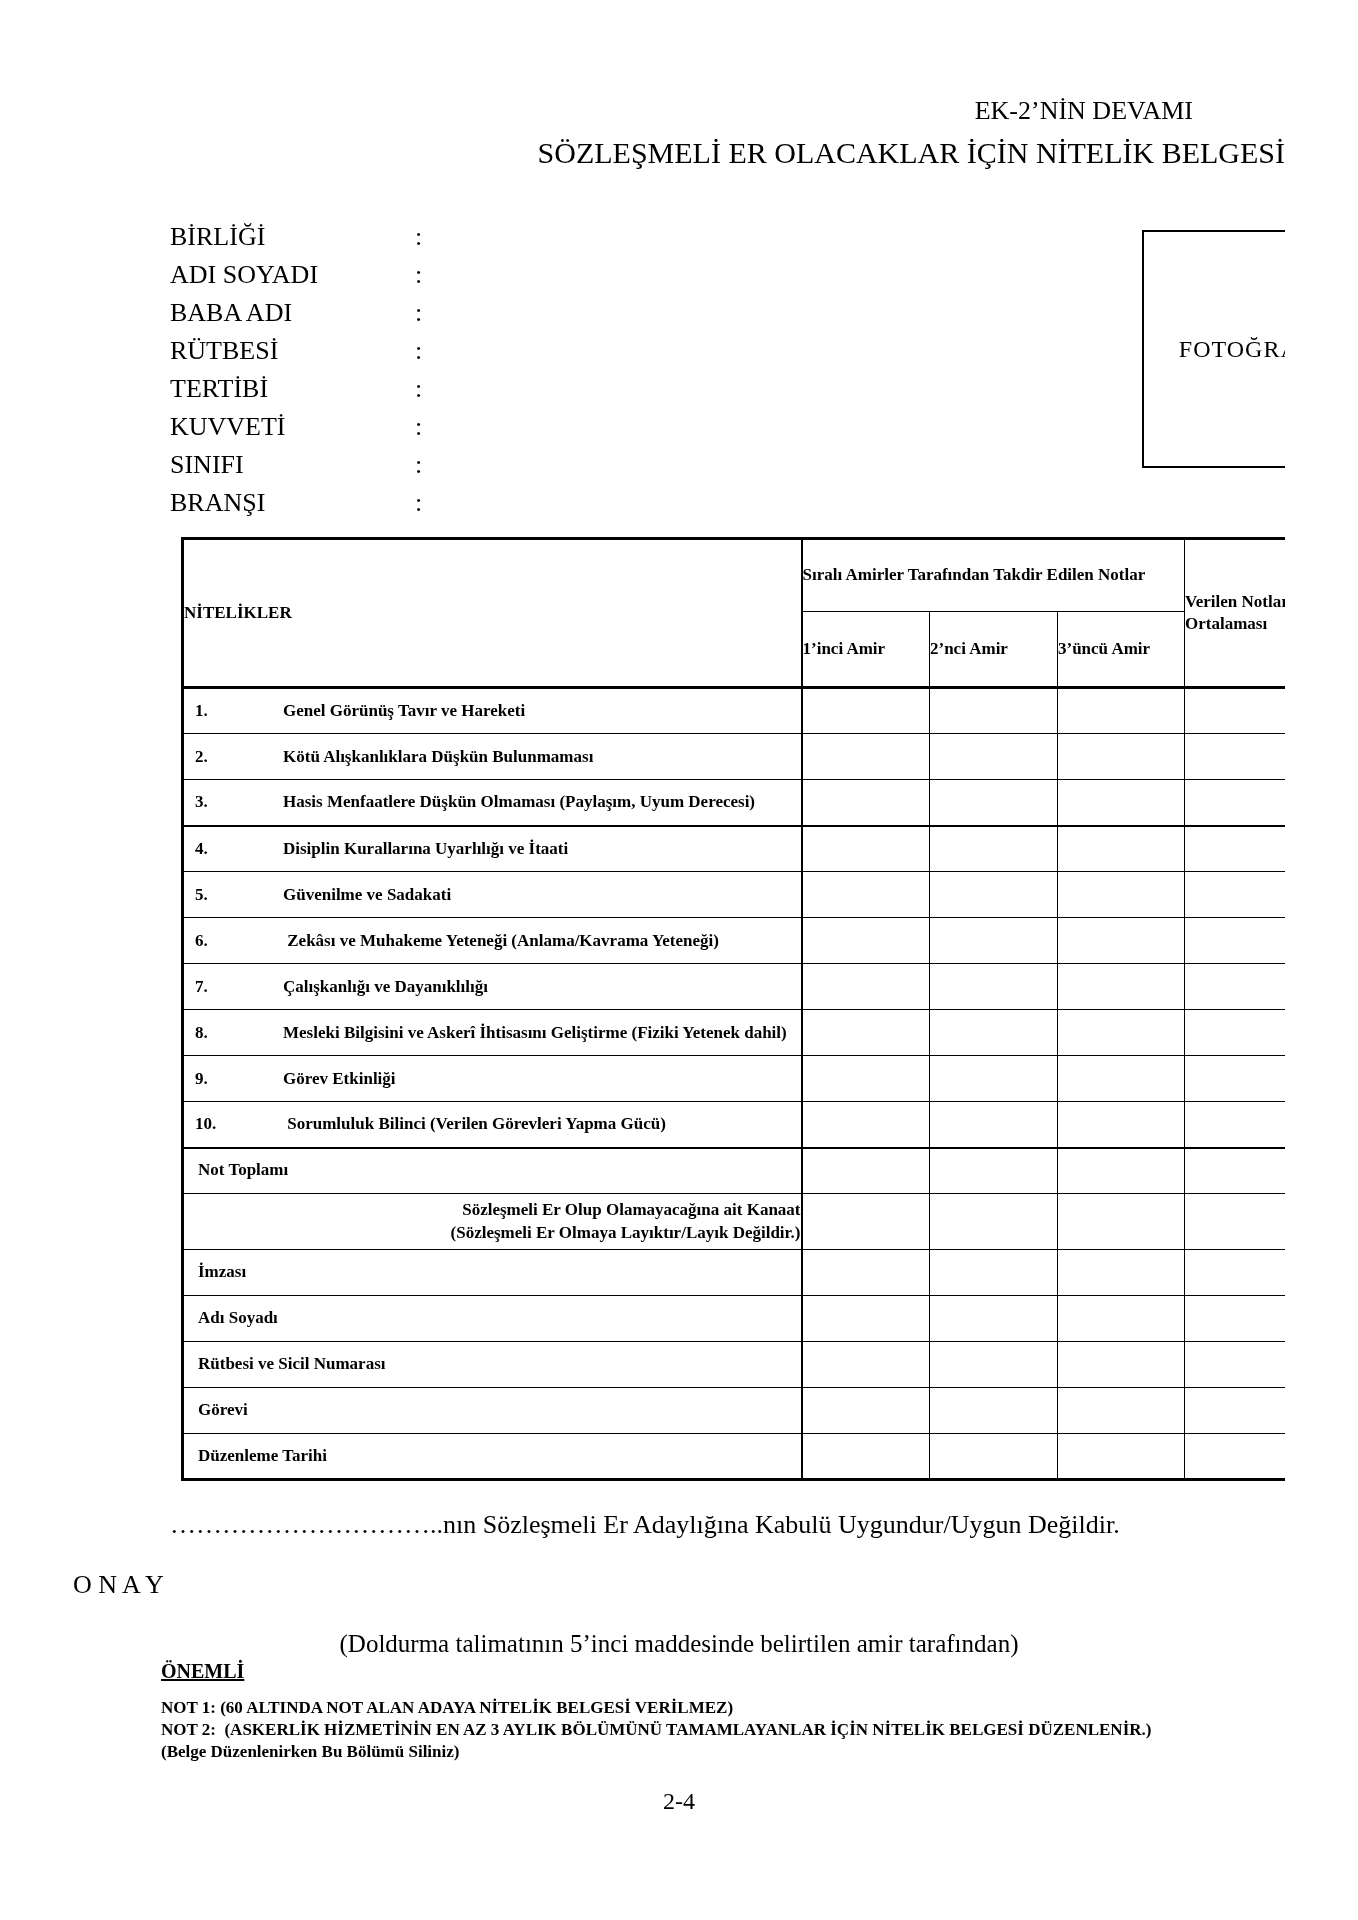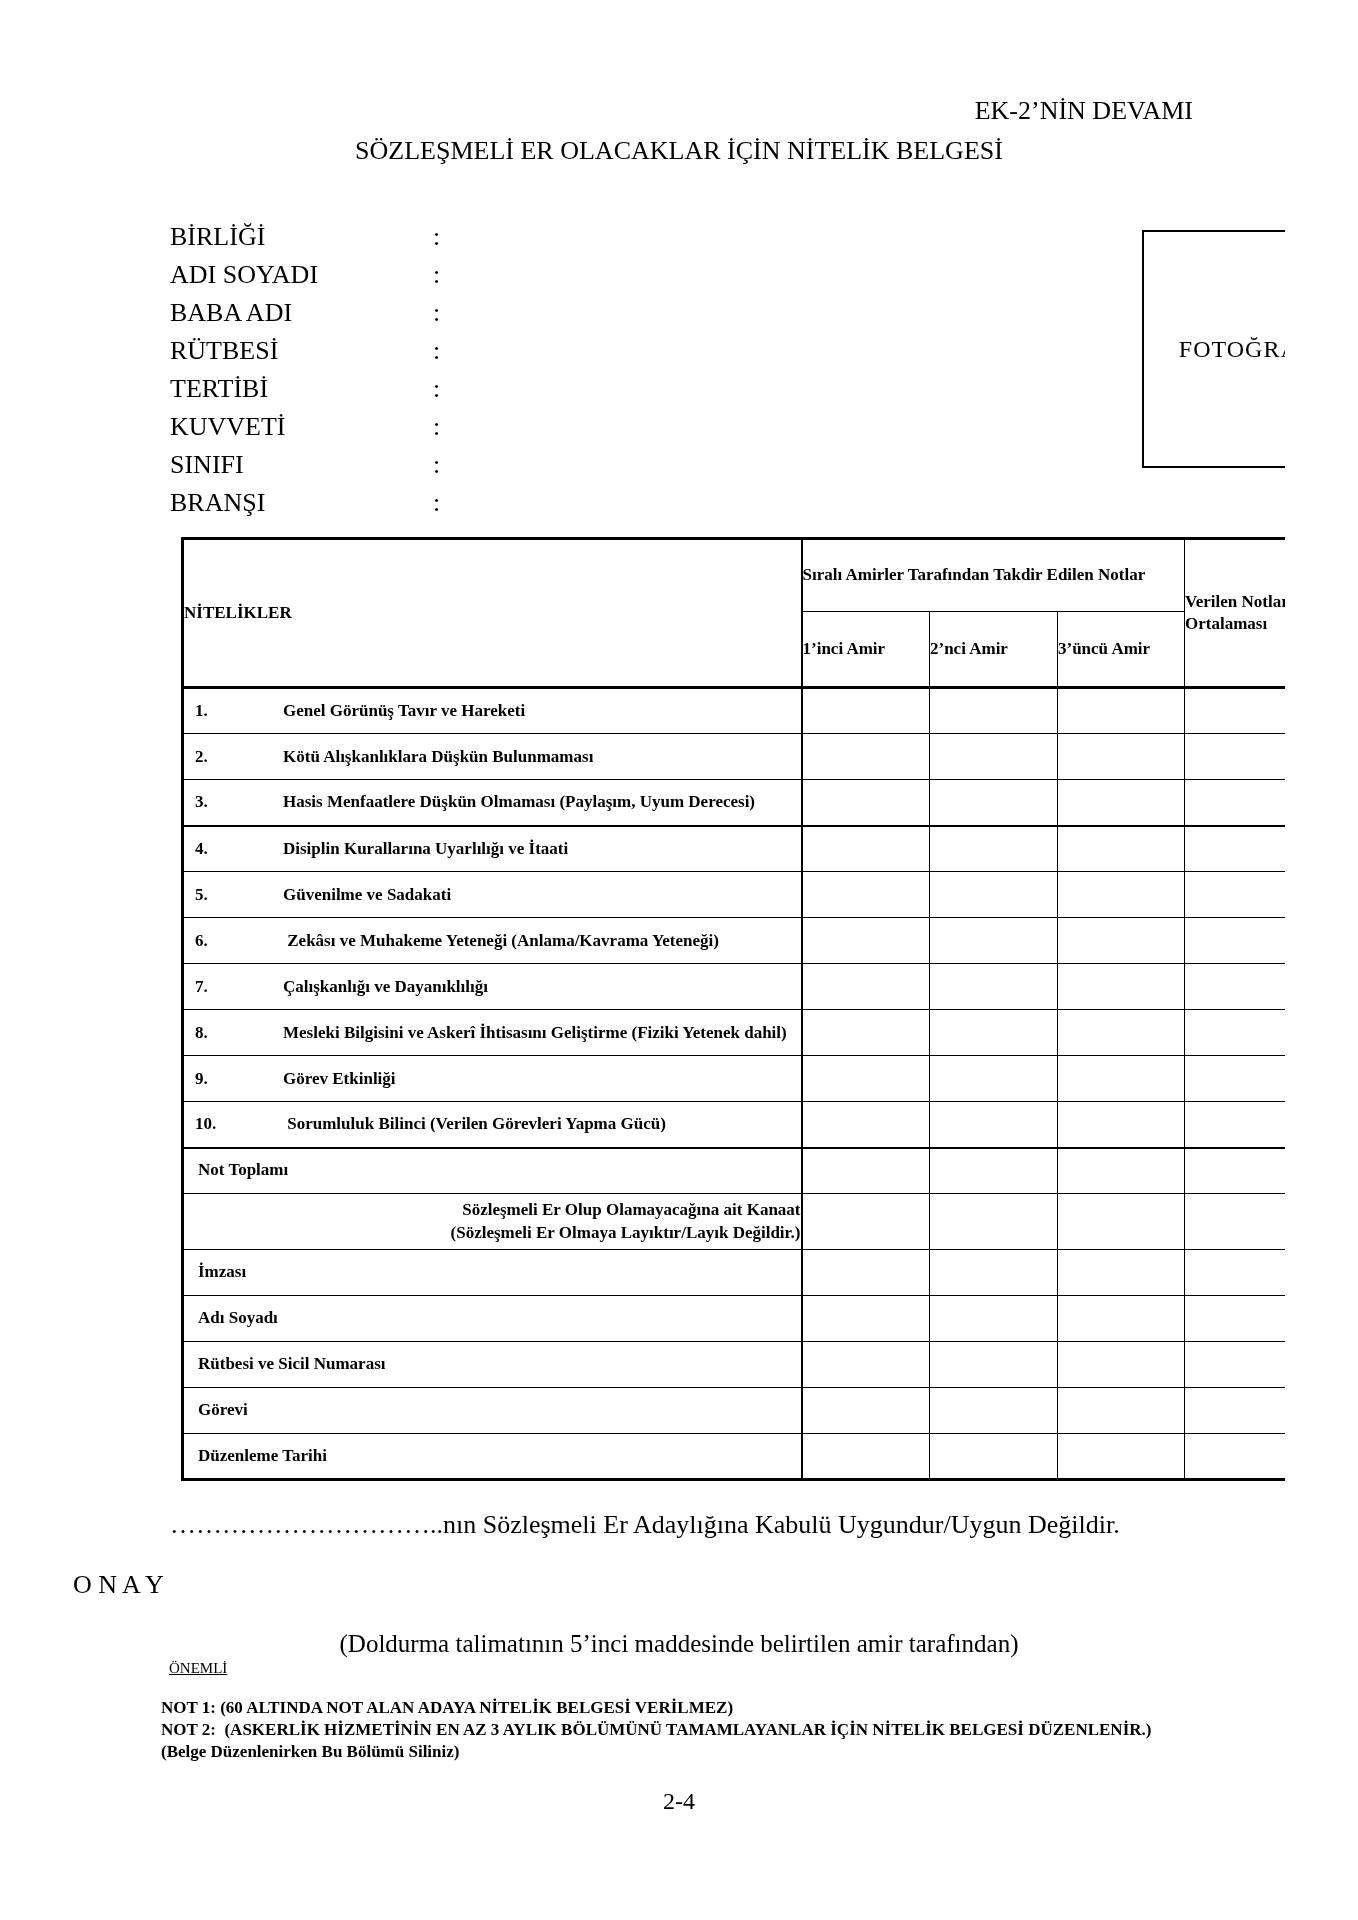--- a/index.html
+++ b/index.html
@@ -3,23 +3,23 @@
 <meta charset="utf-8">
 <style>
   html,body { margin:0; padding:0; background:#ffffff; }
   .page {
     position:relative; width:1212px; height:1920px; margin:0 auto;
     background:#ffffff; color:#000;
     font-family:"Liberation Serif","DejaVu Serif",serif;
     overflow:hidden;
   }
   .header-note { position:absolute; top:96px; right:92px; font-size:26px; white-space:nowrap; }
-  .doc-title { position:absolute; top:136px; left:0; width:100%; text-align:center; font-size:26px; }
+  .doc-title { position:absolute; top:136px; left:0; width:100%; text-align:right; font-size:30px; }
   .info-fields { position:absolute; top:218px; left:97px; }
-  .info-row { display:flex; align-items:center; height:38px; font-size:26px;gap:18px; }
+  .info-row { display:flex; align-items:center; height:38px; font-size:26px; }
   .info-label { width:245px; }
   .info-sep { width:20px; }
   .info-value { min-width:300px; }
   .photo-box {
     position:absolute; left:1069px; top:230px; width:208px; height:238px;
     border:2px solid #000; box-sizing:border-box;
     display:flex; align-items:center; justify-content:center;
     font-size:24px; letter-spacing:1px;
   }
   .eval-table {
@@ -36,21 +36,21 @@
   tr.data-row { height:46px; }
   tr.kanaat-row { height:56px;text-align:right; }
   tr.thick-top td { border-top:2px solid #000; }
   .cell-label { font-weight:bold; font-size:17px; }
   .row-no { display:inline-block; width:99px; padding-left:11px; box-sizing:border-box; font-weight:bold; font-size:17px; }
   .row-text { font-weight:bold; font-size:17px; white-space:pre-wrap; }
   td.summary-label { padding-left:14px; font-weight:bold; font-size:17px; white-space:pre-wrap; line-height:1.35; }
   .acceptance { position:absolute; left:97px; top:1510px; font-size:26px; white-space:nowrap; }
   .onay { position:absolute; top:1570px; left:0; width:100%; text-align:left; font-size:26px; }
   .onay-sub { position:absolute; top:1630px; left:0; width:100%; text-align:center; font-size:25px; }
-  .important { position:absolute; left:88px; top:1660px; font-size:15px; font-weight:normal; text-decoration:underline;margin-left:8px; }
+  .important { position:absolute; left:88px; top:1660px; font-size:20px; font-weight:bold; text-decoration:underline; }
   .notes { position:absolute; left:88px; top:1697px; font-size:17px; font-weight:bold; }
   .note-line { line-height:22px; white-space:pre-wrap; }
   .page-number { position:absolute; top:1788px; left:0; width:100%; text-align:center; font-size:24px; }
 </style>
 </head>
 <body>
 
 <div class="page">
 
   <div class="header-note">EK-2’NİN DEVAMI</div>

